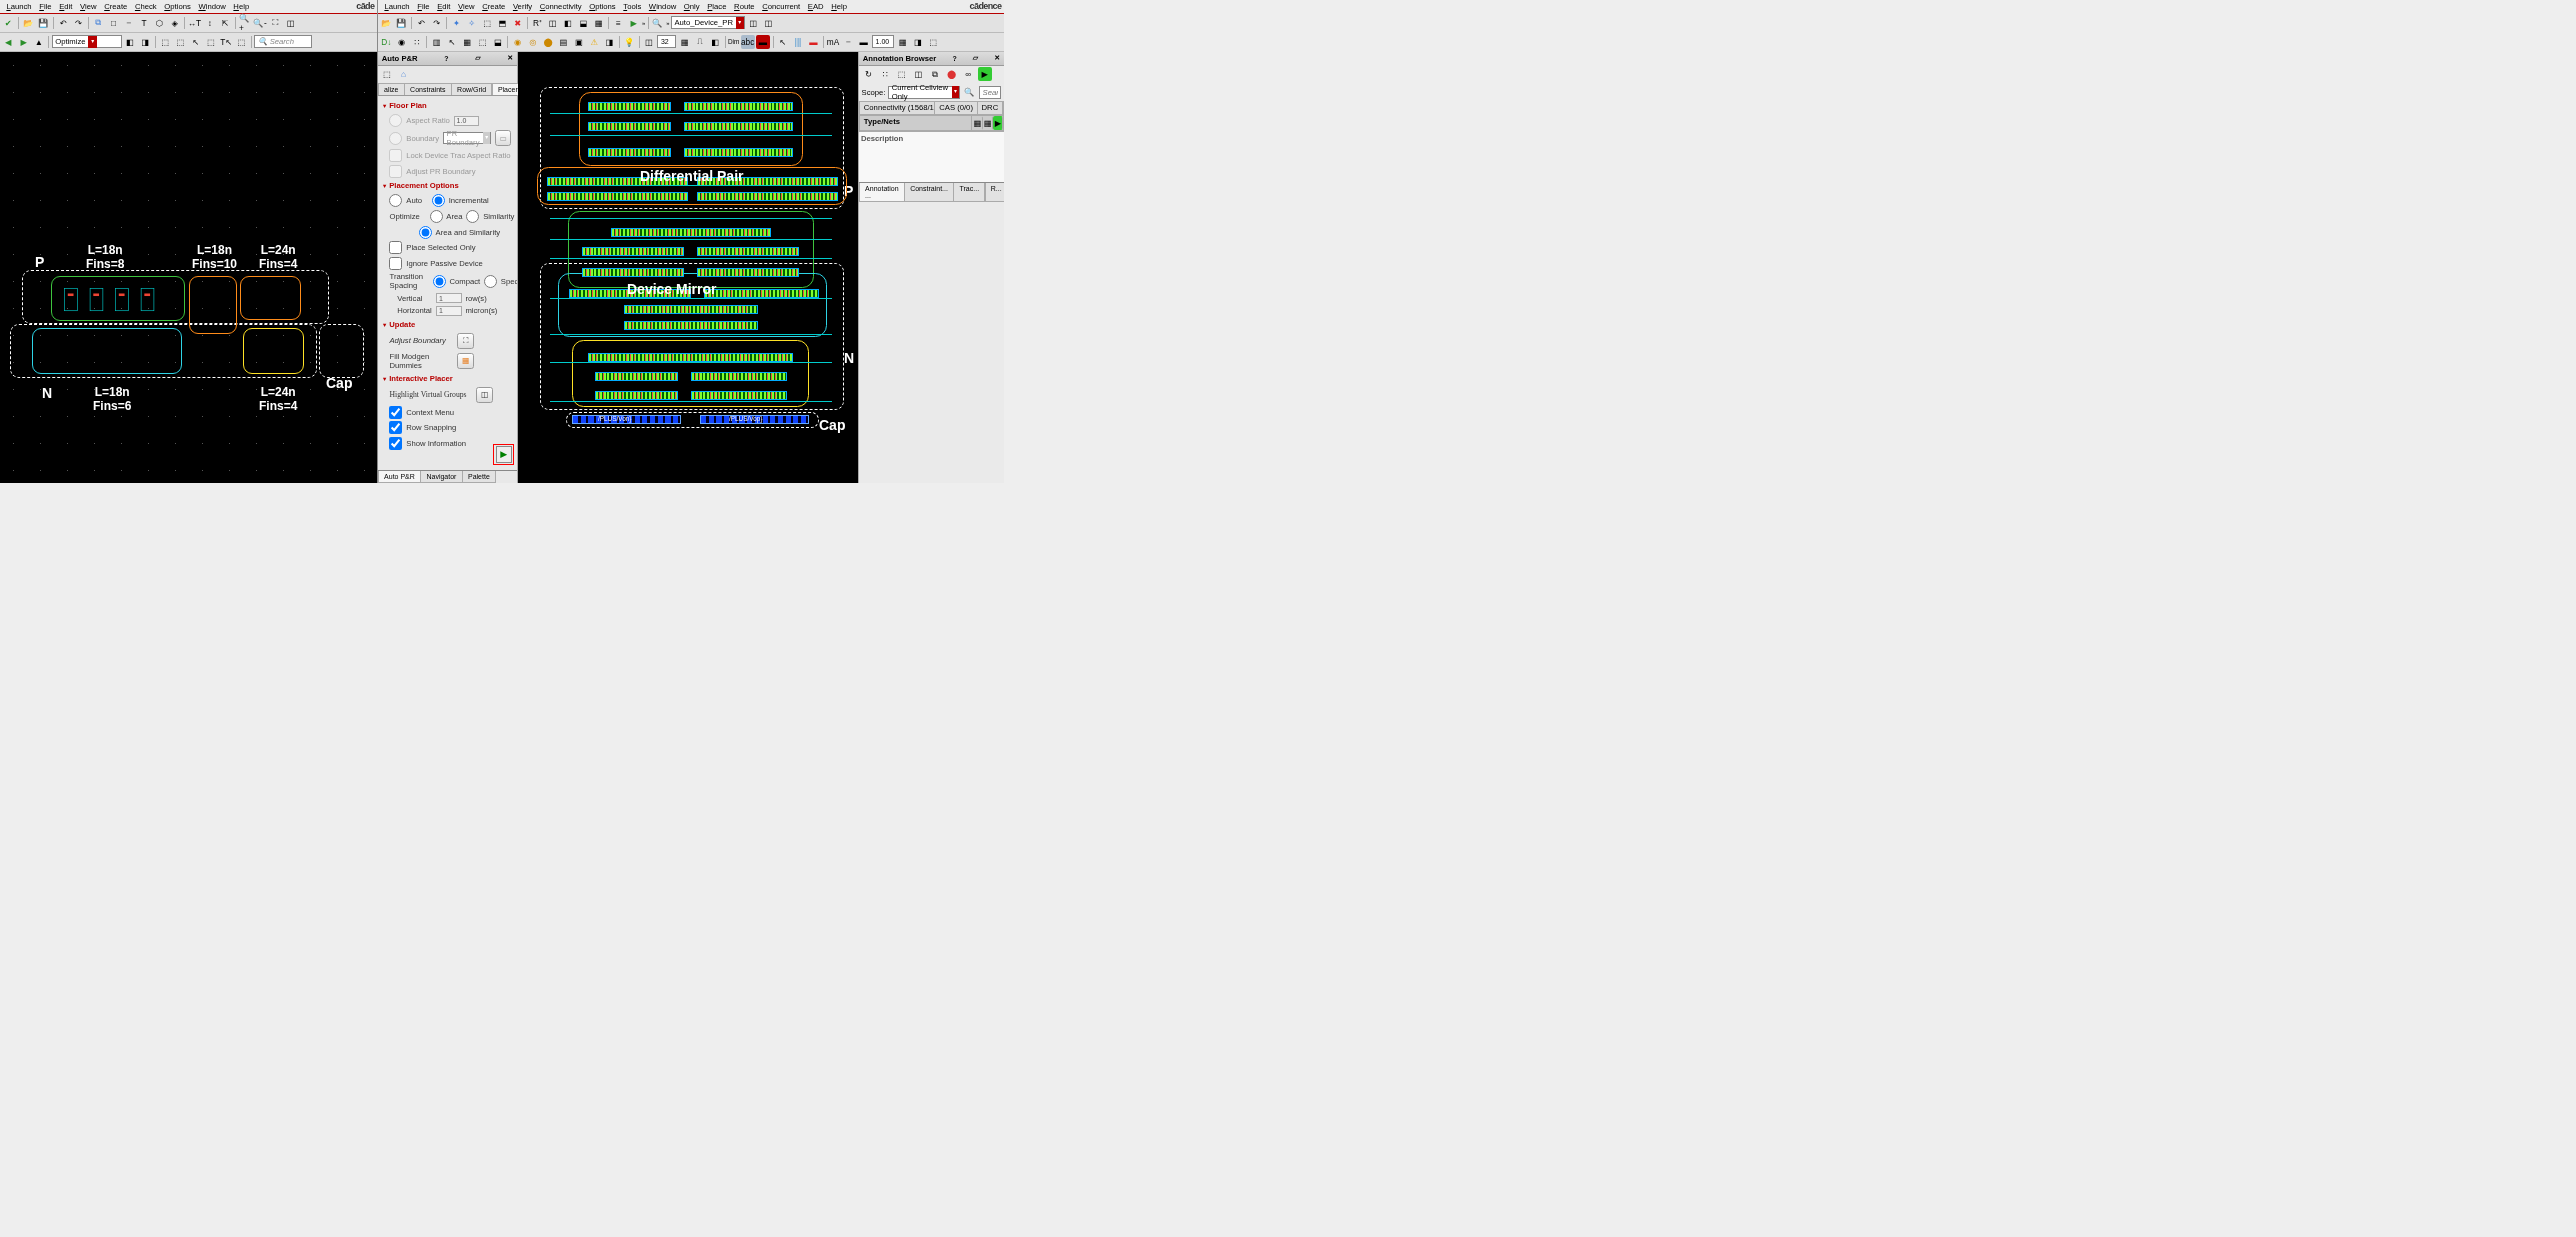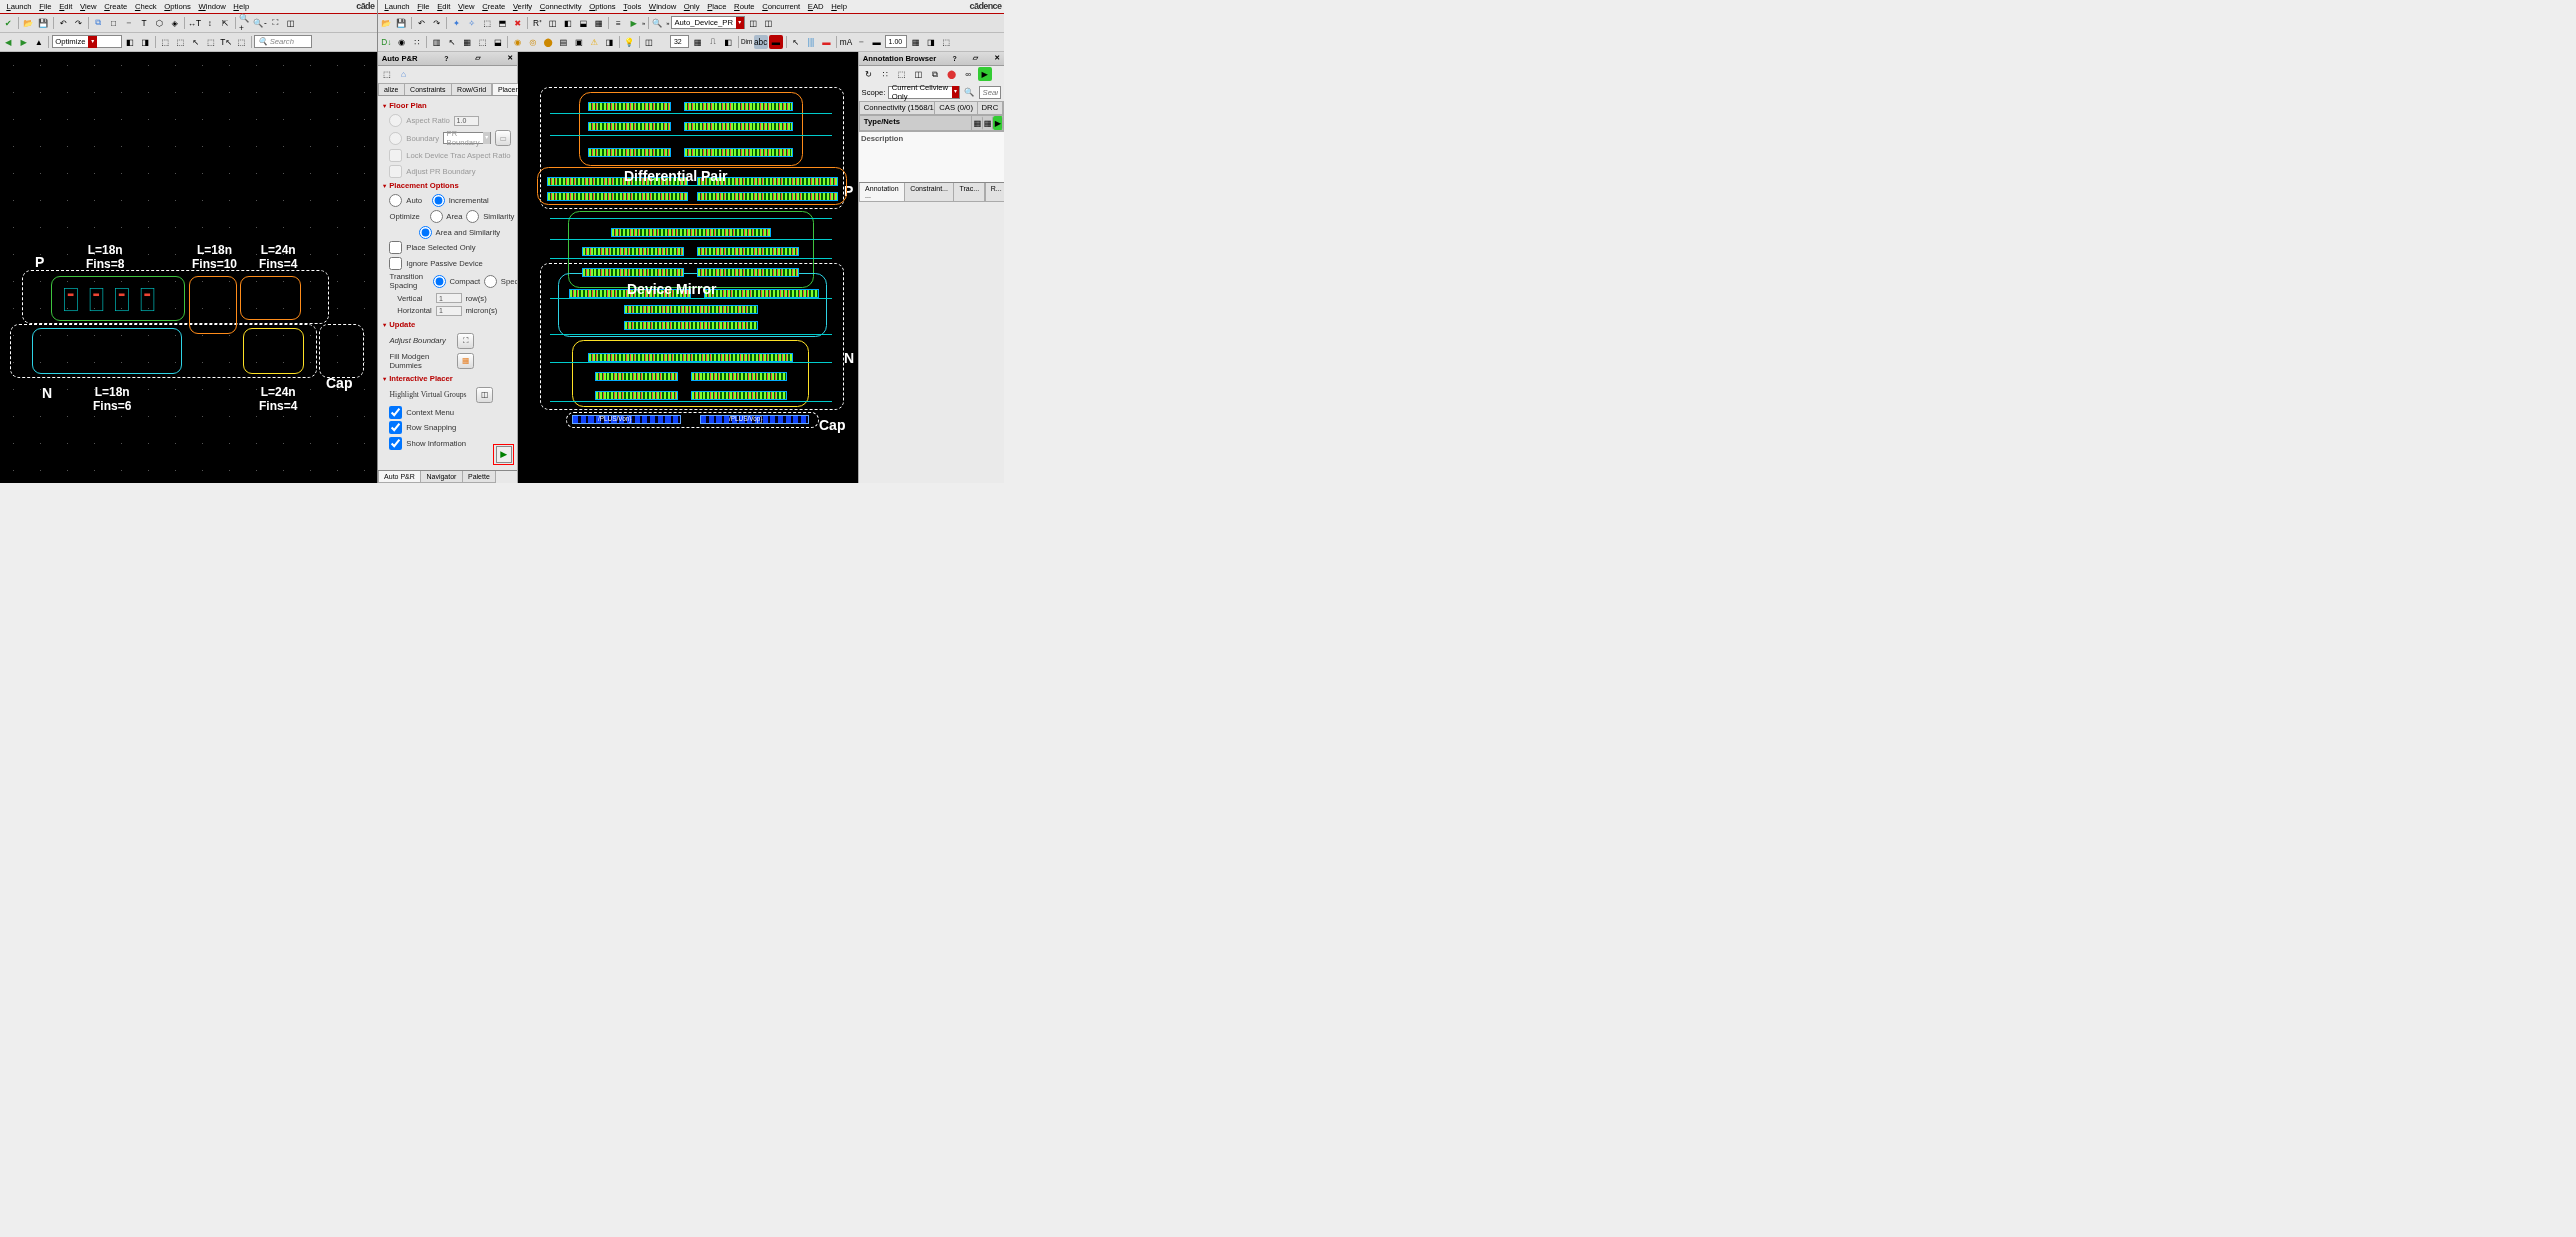--- a/index.html
+++ b/index.html
@@ -245,21 +245,21 @@
     <span class="tool-btn" style="color:#c80;">◎</span>
     <span class="tool-btn" style="color:#c80;">⬤</span>
     <span class="tool-btn">▤</span>
     <span class="tool-btn">▣</span>
     <span class="tool-btn" style="color:#e6a700;">⚠</span>
     <span class="tool-btn">◨</span>
     <span class="sep"></span>
     <span class="tool-btn" style="color:#e6c200;">💡</span>
     <span class="sep"></span>
     <span class="tool-btn">◫</span>
-    <input class="combo" style="width: 19px; margin-left: 13px;" value="32">
+    <input class="combo" style="width: 19px;" value="32">
     <span class="tool-btn">▦</span>
     <span class="tool-btn">⎍</span>
     <span class="tool-btn">◧</span>
     <span class="sep"></span>
     <span style="font-size:6.4px;">Dim</span>
     <span class="tool-btn" style="background:#abc;">abc</span>
     <span class="tool-btn" style="background:#b80000;">▬</span>
     <span class="sep"></span>
     <span class="tool-btn">↖</span>
     <span class="tool-btn" style="color:#38c;">|||</span>
@@ -440,21 +440,21 @@
         <div class="netline" style="top:83px;"></div>
       <div class="netline" style="top:133px;"></div>
         <div class="netline" style="top:166px;"></div>
       <div class="netline" style="top:187px;"></div>
         <div class="netline" style="top:206px;"></div>
       <div class="netline" style="top:246px;"></div>
         <div class="netline" style="top:282px;"></div>
       <div class="netline" style="top:310px;"></div>
         <div class="netline" style="top:349px;"></div>
 
-      <div class="lbl" style="left:106px; top:116px;">Differential Pair</div>
+      <div class="lbl" style="left:122px; top:116px;">Differential Pair</div>
       <div class="lbl" style="left:109px; top:229px;">Device Mirror</div>
     </div>
 
     <div class="ann-panel">
       <div class="panel-title">
           <span>Annotation Browser</span>
         <span class="close">?</span>
         <span class="close">▱</span>
         <span class="close">✕</span>
       </div>

